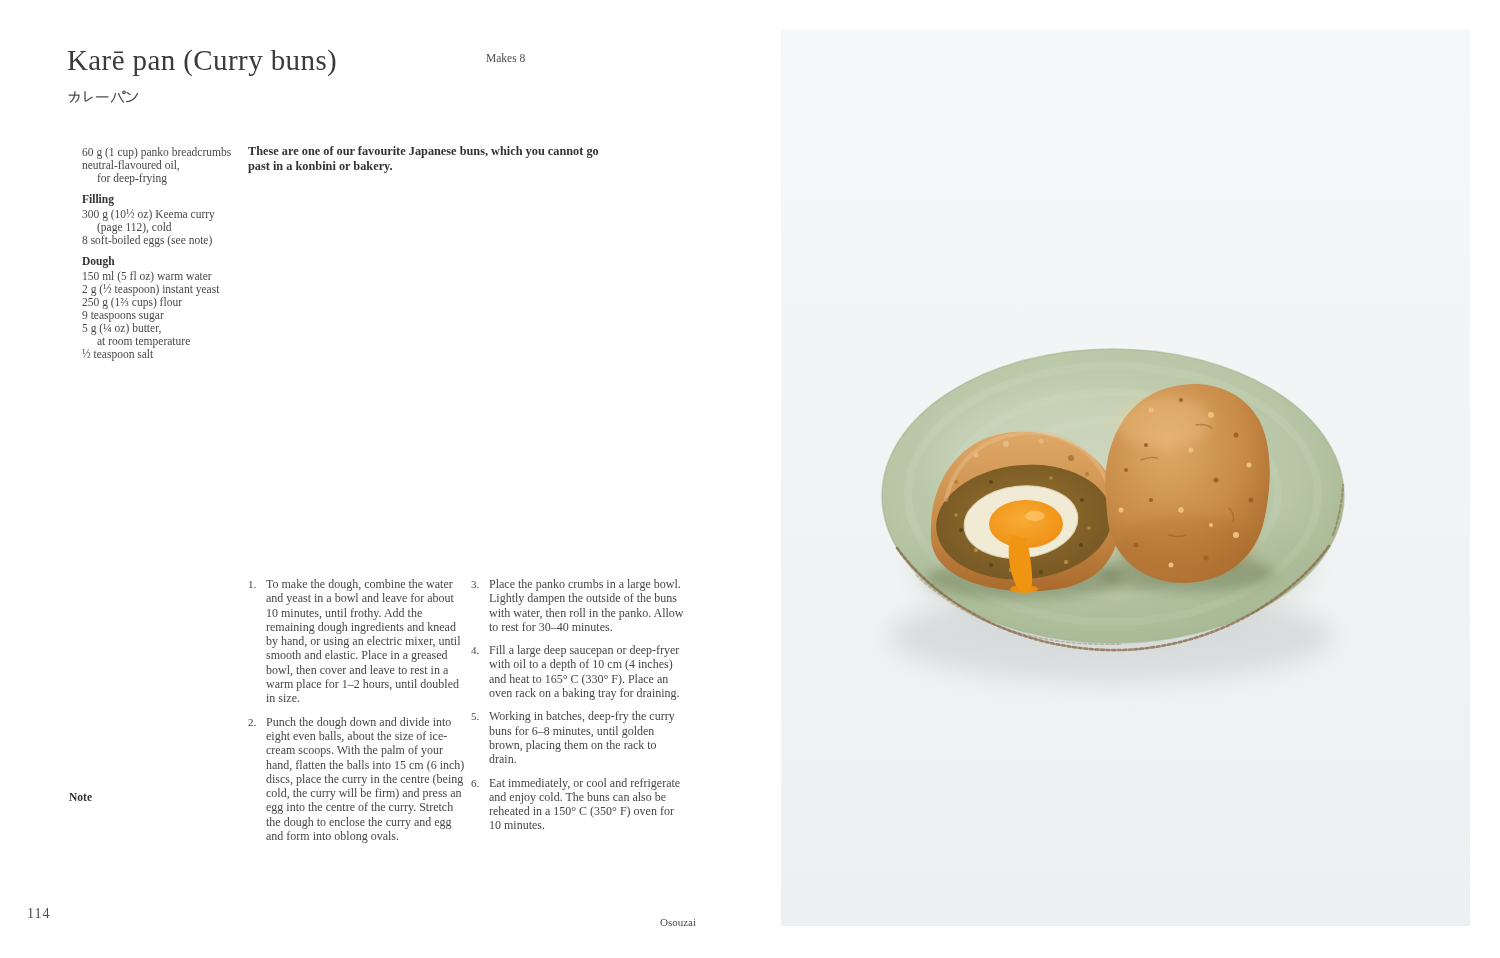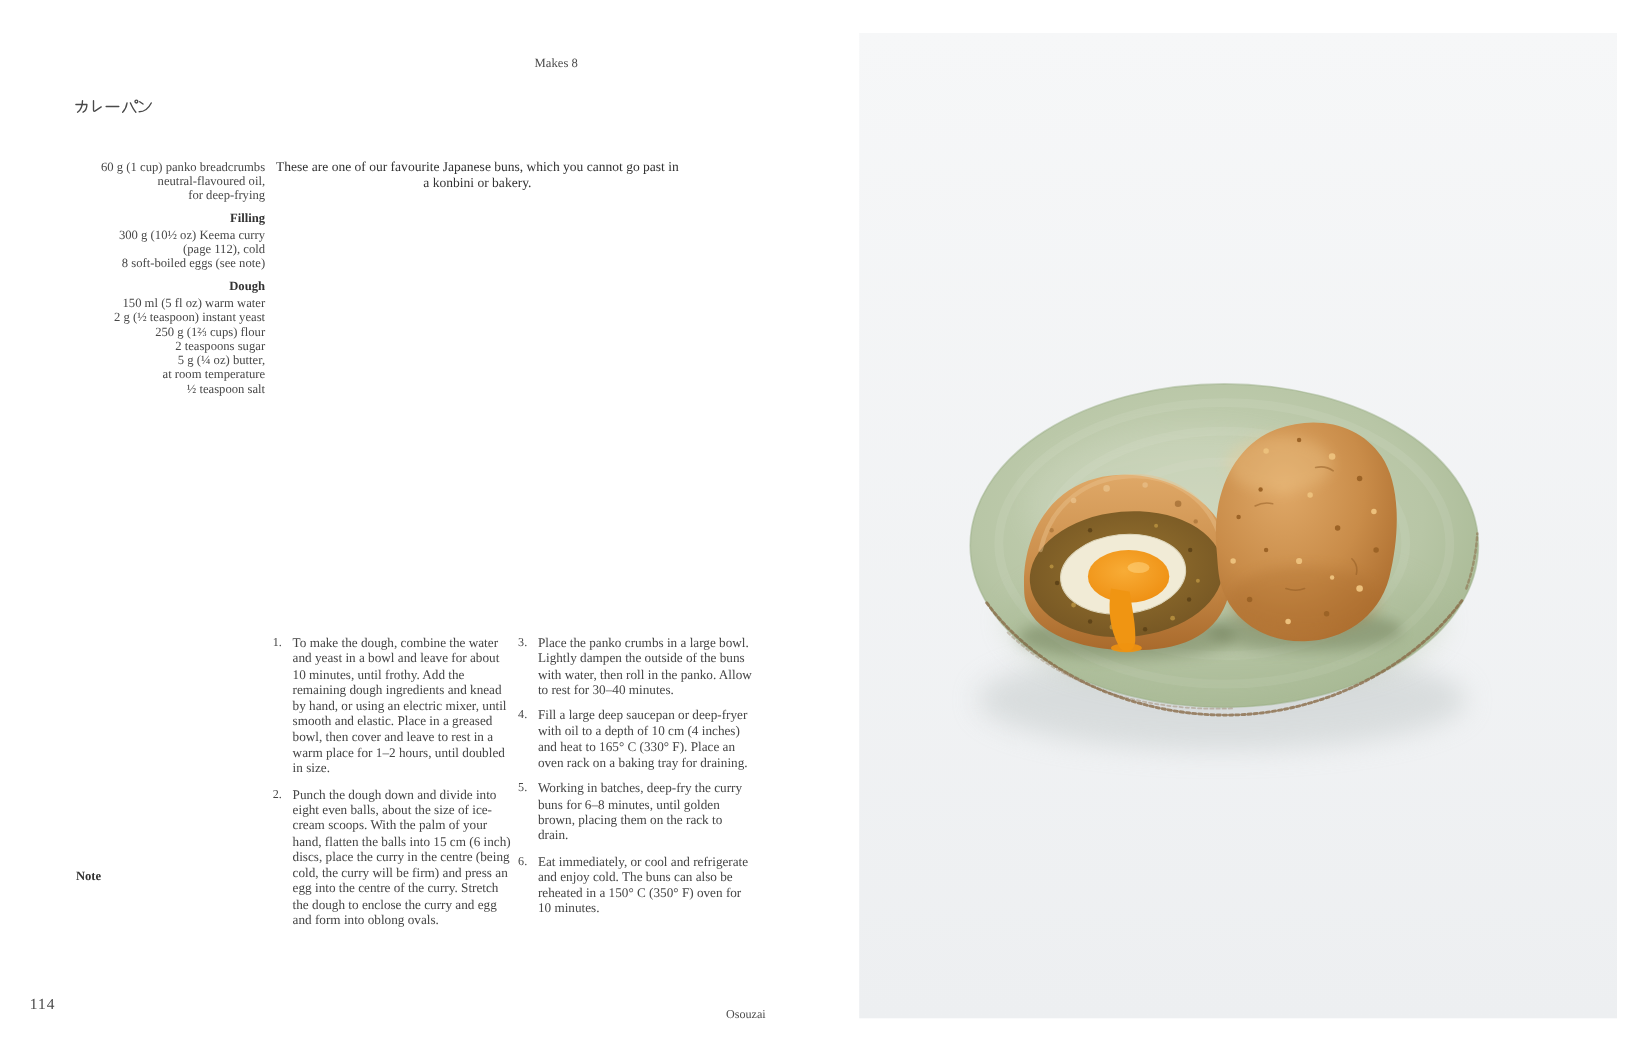--- a/index.html
+++ b/index.html
@@ -5,25 +5,25 @@
   html,body{margin:0;padding:0;background:#ffffff;}
   body{font-family:"Liberation Serif","DejaVu Serif",serif;color:#3f3f3f;}
   .page{position:relative;width:1500px;height:958px;background:#ffffff;overflow:hidden;}
 
   .title{position:absolute;left:67px;top:44px;font-size:29px;font-weight:400;letter-spacing:.4px;color:#3b3b3b;}
   .makes{position:absolute;left:486px;top:52px;font-size:11.5px;color:#4c4c4c;}
   .jp{position:absolute;left:68px;top:90px;}
   .jp svg{display:block;}
   .sr{position:absolute;width:1px;height:1px;overflow:hidden;clip:rect(0 0 0 0);white-space:nowrap;}
 
-  .ingredients{position:absolute;left:63px;top:146px;width:178px;font-size:11.5px;line-height:13px;color:#474747;text-align:right;}
+  .ingredients{position:absolute;left:82px;top:146px;width:178px;font-size:11.5px;line-height:13px;color:#474747;}
   .ing-heading{font-weight:700;color:#323232;margin-top:8px;margin-bottom:2px;}
   .ing-line.indent{padding-left:15px;}
 
-  .intro{position:absolute;left:248px;top:144px;width:372px;font-size:12.3px;line-height:14.6px;font-weight:400;color:#323232;text-align:center;}
+  .intro{position:absolute;left:248px;top:144px;width:372px;font-size:12.3px;line-height:14.6px;font-weight:700;color:#323232;}
   .intro p{margin:0;}
   .intro p + p{text-indent:17px;}
 
   .method{position:absolute;top:577px;}
   #method1{left:248px;width:218px;}
   #method2{left:471px;width:216px;}
   .step{display:flex;margin-bottom:9px;}
   .step-num{flex:0 0 18px;width:18px;font-size:11px;padding-top:1px;color:#454545;}
   .step-text{flex:1;font-size:12px;line-height:14.3px;color:#454545;}
 
@@ -34,20 +34,21 @@
   .folio{position:absolute;left:660px;top:916px;font-size:11px;color:#4c4c4c;}
 
   .photo{position:absolute;left:781px;top:30px;width:689px;height:896px;}
   .photo svg{display:block;width:689px;height:896px;}
 </style>
 </head>
 <body>
 
 <div class="page">
 
+  <div class="title">Karē pan (Curry buns)</div>
   <div class="makes">Makes 8</div>
 
   <div class="jp">
     <span class="sr">カレーパン</span>
     <svg width="72" height="15" viewBox="0 0 72 15" fill="none" stroke="#4a4a4a" stroke-width="1.25" stroke-linecap="round">
       <path d="M1 5 H11 M7 1.5 C7 6 6 9.5 2.5 12 M11 5 C11 8.5 10 10.6 7.5 12"></path>
       <path d="M17 1.5 V9.8 C17 11 17.6 11.4 18.6 10.8 L24 7.2"></path>
       <path d="M28.5 6.8 H40"></path>
       <path d="M47.5 3.5 C47 7 45.5 10 43.5 12 M50.5 3.5 C52 7 53.5 10 55.5 12"></path>
       <circle cx="56" cy="2.3" r="1.3"></circle>
@@ -60,21 +61,21 @@
       <div class="ing-line">neutral-flavoured oil,</div>
       <div class="ing-line indent">for deep-frying</div>
       <div class="ing-heading">Filling</div>
       <div class="ing-line">300 g (10½ oz) Keema curry</div>
       <div class="ing-line indent">(page 112), cold</div>
       <div class="ing-line">8 soft-boiled eggs (see note)</div>
       <div class="ing-heading">Dough</div>
       <div class="ing-line">150 ml (5 fl oz) warm water</div>
       <div class="ing-line">2 g (½ teaspoon) instant yeast</div>
       <div class="ing-line">250 g (1⅔ cups) flour</div>
-      <div class="ing-line">2 teaspoons sugar</div>
+      <div class="ing-line">9 teaspoons sugar</div>
       <div class="ing-line">5 g (¼ oz) butter,</div>
       <div class="ing-line indent">at room temperature</div>
       <div class="ing-line">½ teaspoon salt</div>
     </div>
 
   <div class="intro">
     <p>These are one of our favourite Japanese buns, which you cannot go past in a konbini or bakery.</p>
   </div>
 
   <div class="method" id="method1">

